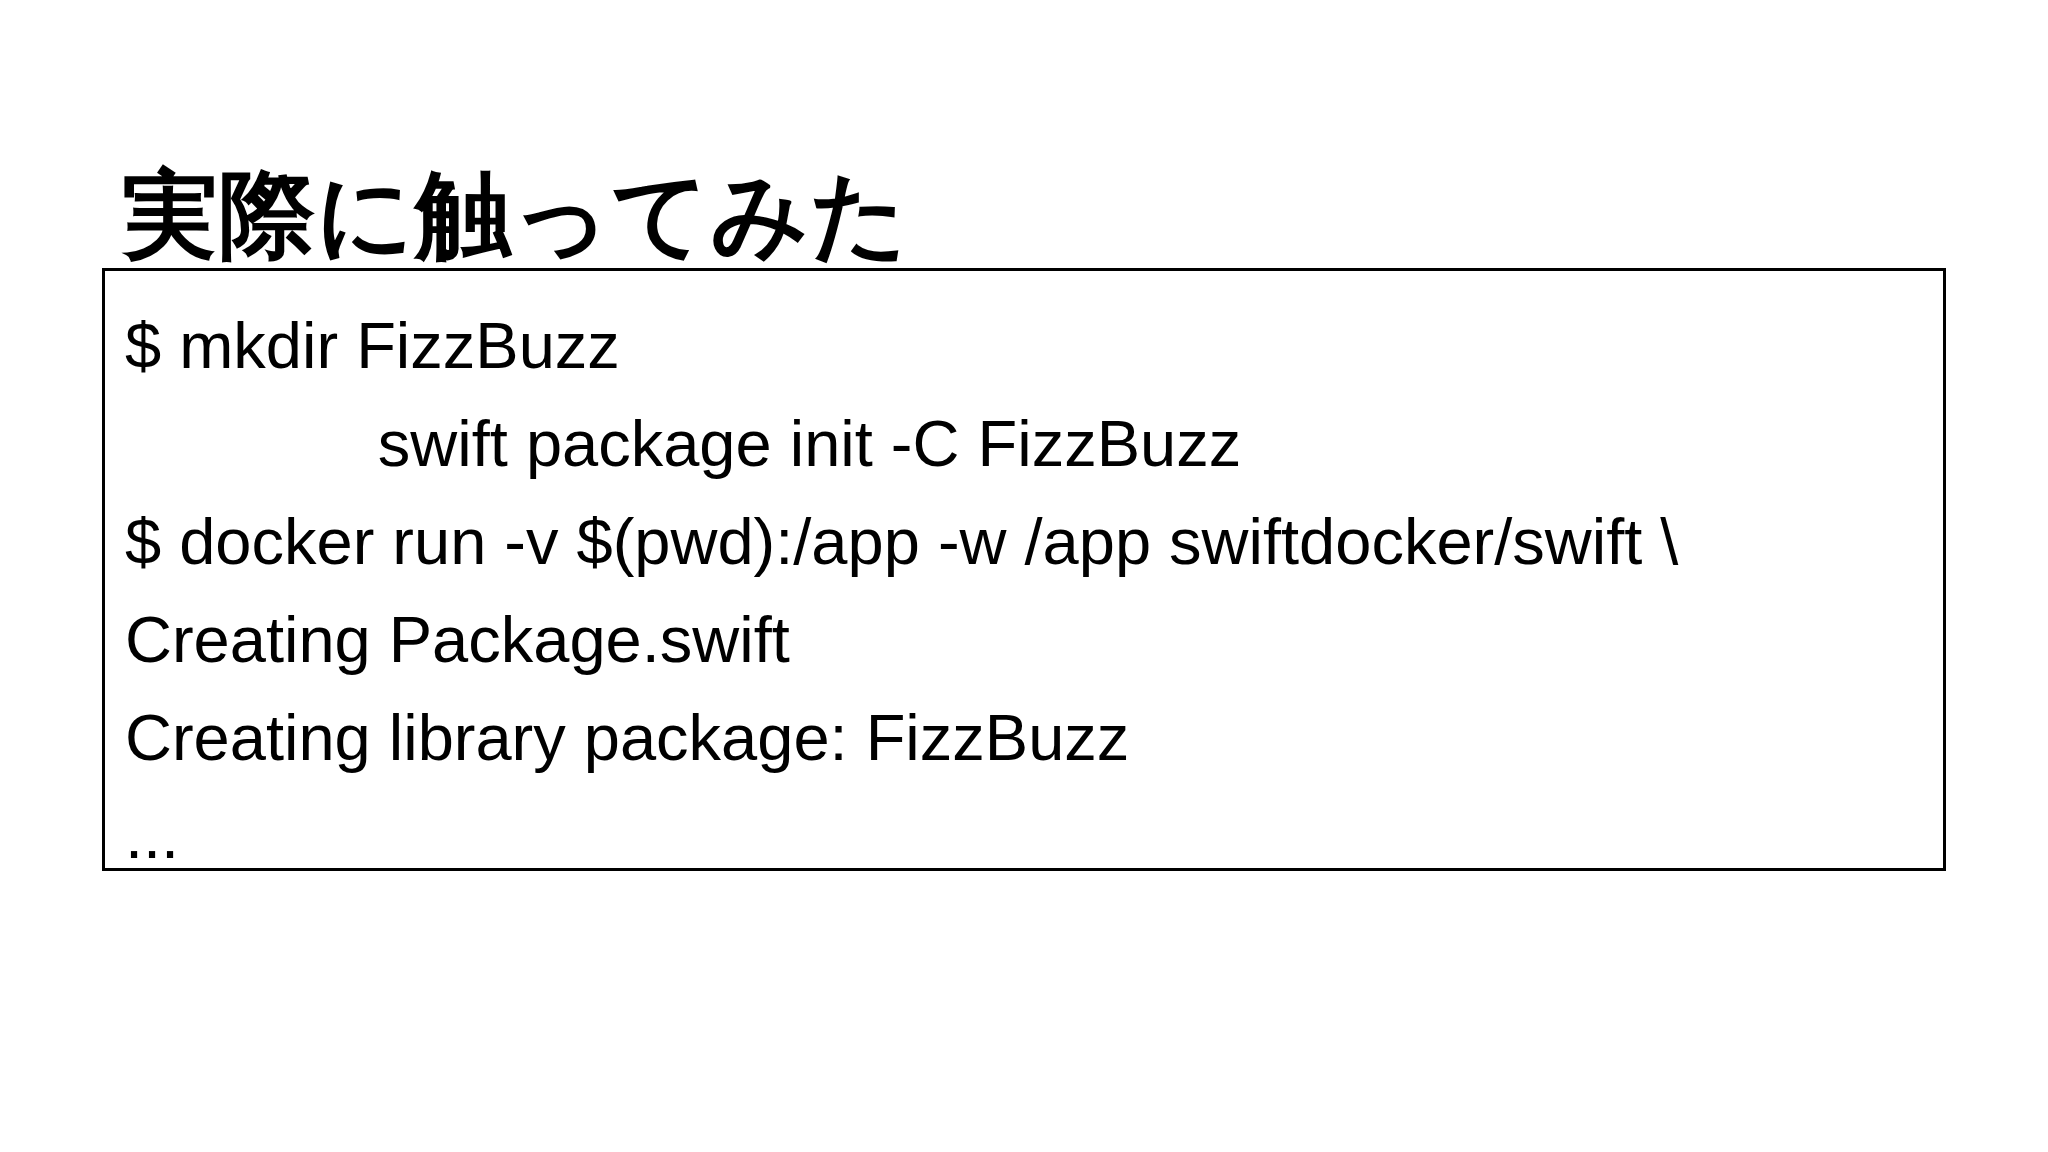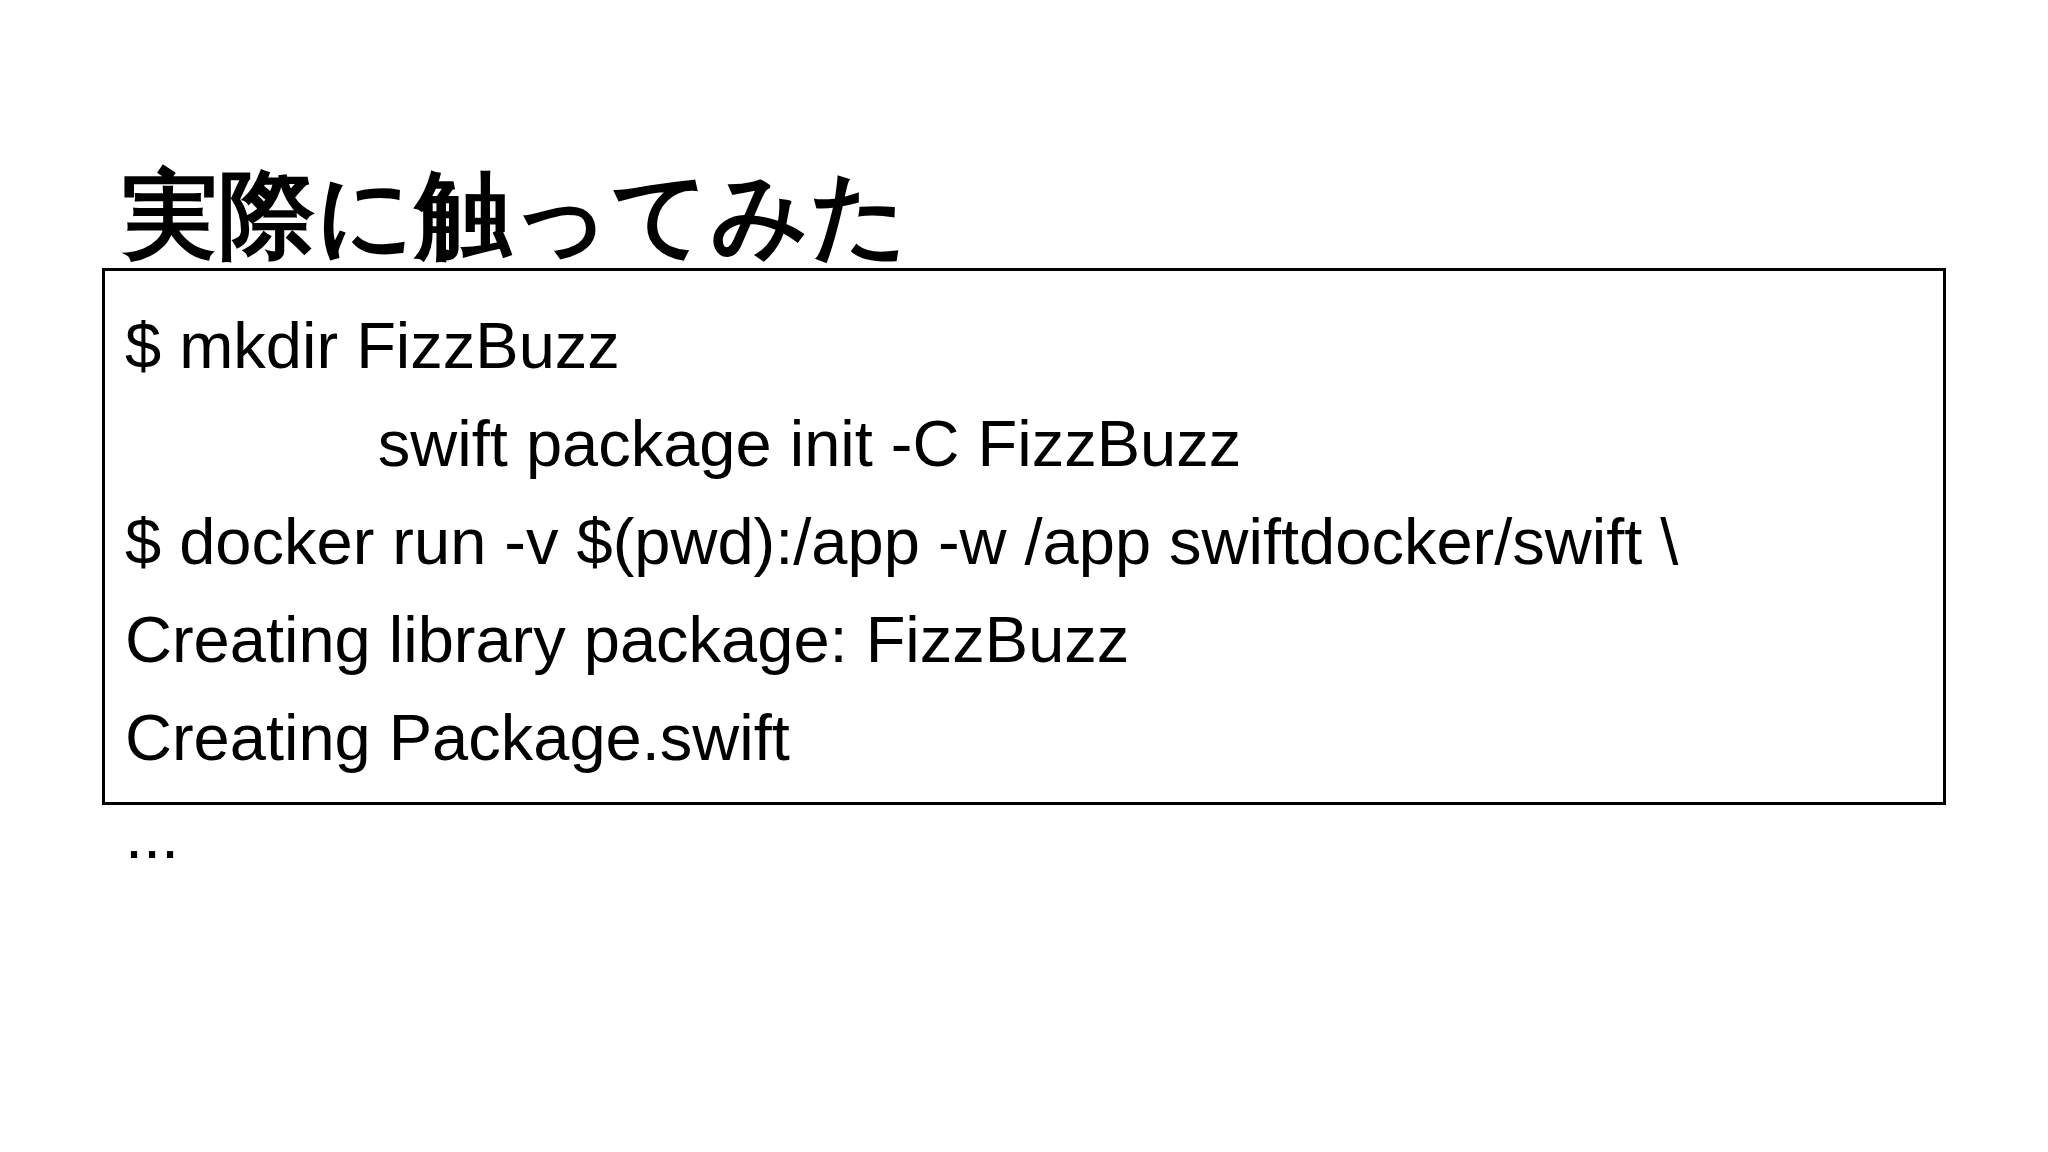--- a/index.html
+++ b/index.html
@@ -30,21 +30,21 @@
     color: #000000;
     letter-spacing: 1px;
     white-space: nowrap;
     text-align: right;
   }
   .terminal-box {
     position: absolute;
     left: 102px;
     top: 268px;
     width: 1844px;
-    height: 537px;
+    height: 603px;
     box-sizing: border-box;
     border: 3px solid #000000;
     background: #ffffff;
   }
   .terminal-lines {
     padding: 26px 20px 0 20px;
   }
   .terminal-line {
     font-family: "Liberation Sans", sans-serif;
     font-size: 65px;
@@ -58,19 +58,19 @@
 
 <div class="slide">
 
   <h1 class="slide-title">実際に触ってみた</h1>
 
   <div class="terminal-box">
     <div class="terminal-lines">
       <div class="terminal-line">$ mkdir FizzBuzz</div>
       <div class="terminal-line">              swift package init -C FizzBuzz</div>
       <div class="terminal-line">$ docker run -v $(pwd):/app -w /app swiftdocker/swift \</div>
+      <div class="terminal-line">Creating Package.swift</div>
       <div class="terminal-line">Creating library package: FizzBuzz</div>
-      <div class="terminal-line">Creating Package.swift</div>
       <div class="terminal-line">...</div>
     </div>
   </div>
 
 </div>
 
 </body></html>

